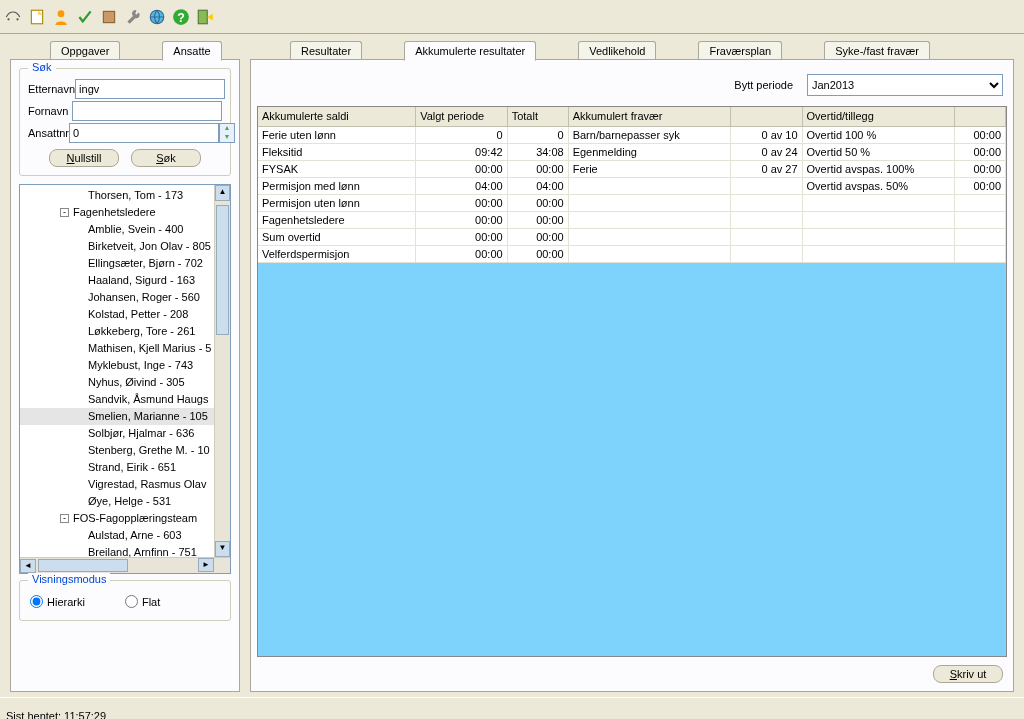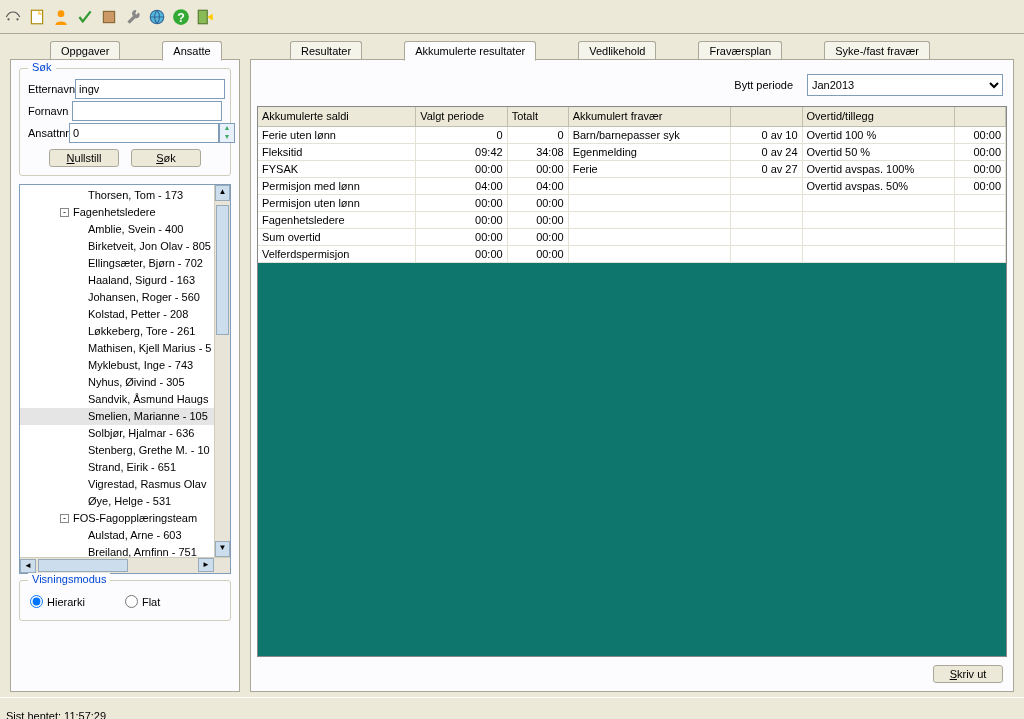--- a/index.html
+++ b/index.html
@@ -22,21 +22,21 @@
 
 .frow { display: flex; align-items: center; margin-bottom: 2px; }
 .frow label { width: 60px; }
 .frow input[type=text] { flex: 1; border: 1px solid #7f9db9; height: 20px; padding: 0 3px; background: #fff; }
 .spinner { flex: 1; display: flex; }
 .spinner input { flex: 1; border: 1px solid #7f9db9; border-right: none; height: 20px; padding: 0 3px; }
 .spinbtns { width: 16px; border: 1px solid #7f9db9; background: #e8f0fc; display: flex; flex-direction: column; }
 .spinbtns span { flex: 1; font-size: 7px; text-align: center; line-height: 8px; color: #4a6; cursor: default; }
 
 .btnrow { display: flex; justify-content: center; gap: 12px; margin-top: 6px; }
-button.win { background: #ece9d8; border: 1px solid #aca899; border-radius: 3px; padding: 2px 0; width: 70px; cursor: default; }
+button.win { background: #ece9d8; border: 1px solid #aca899; border-radius: 8px; padding: 2px 0; width: 70px; cursor: default; }
 button.win .ul { text-decoration: underline; }
 
 .tree-wrap { border: 1px solid #7f9db9; background: #fff; margin: 0 8px; height: 390px; position: relative; overflow: hidden; }
 .tree { padding: 2px 0 0 0; overflow: hidden; height: calc(100% - 16px); }
 .tnode { white-space: nowrap; padding: 0 0 1px 0; line-height: 16px; }
 .tnode.l1 { padding-left: 40px; }
 .tnode.l2 { padding-left: 68px; }
 .tnode.sel { background: #e5e5e5; }
 .tnode .exp { display: inline-block; width: 9px; height: 9px; border: 1px solid #888; text-align: center; line-height: 7px; font-size: 9px; margin-right: 4px; position: relative; top: -1px; }
 .tree-wrap .vscroll { position: absolute; right: 0; top: 0; bottom: 16px; width: 16px; background: #e8e4d8; border-left: 1px solid #d0cdbb; }
@@ -46,21 +46,21 @@
 .tree-wrap .hscroll .arrow { width: 16px; height: 14px; background: #cde; border: 1px solid #9ab; display: inline-block; text-align: center; font-size: 8px; line-height: 12px; }
 .tree-wrap .hscroll .thumb { position: absolute; top: 1px; bottom: 1px; left: 18px; width: 90px; background: #cde; border: 1px solid #9ab; }
 
 .radiorow { display: flex; gap: 40px; padding: 4px 2px; }
 .radiorow label { display: flex; align-items: center; gap: 4px; }
 
 .right .tabpanel { background: #fcfcfe; display: flex; flex-direction: column; padding-bottom: 8px; }
 .period-row { display: flex; justify-content: flex-end; align-items: center; gap: 14px; padding: 14px 10px 10px 0; }
 .period-row select { width: 196px; height: 22px; border: 1px solid #7f9db9; background: #fff; }
 
-.grid-area { flex: 1; background: #0f766e; margin: 0 6px; border: 1px solid #888; overflow: hidden; }
+.grid-area { flex: 1; background: #7dd3fc; margin: 0 6px; border: 1px solid #888; overflow: hidden; }
 table.grid { border-collapse: collapse; width: 100%; background: #fff; table-layout: fixed; }
 table.grid th { background: #ece9d8; border: 1px solid #c0c0b0; border-top: none; text-align: left; font-weight: normal; padding: 2px 4px; height: 19px; }
 table.grid th:first-child { border-left: none; }
 table.grid td { border-bottom: 1px solid #e4e2d5; border-right: 1px solid #e4e2d5; padding: 1px 4px; height: 17px; white-space: nowrap; overflow: hidden; }
 table.grid td.num { text-align: right; }
 
 .print-row { display: flex; justify-content: flex-end; padding: 8px 10px 0 0; }
 
 .statusbar { height: 37px; border-top: 1px solid #fff; display: flex; align-items: center; padding: 0 6px; }
 </style>

